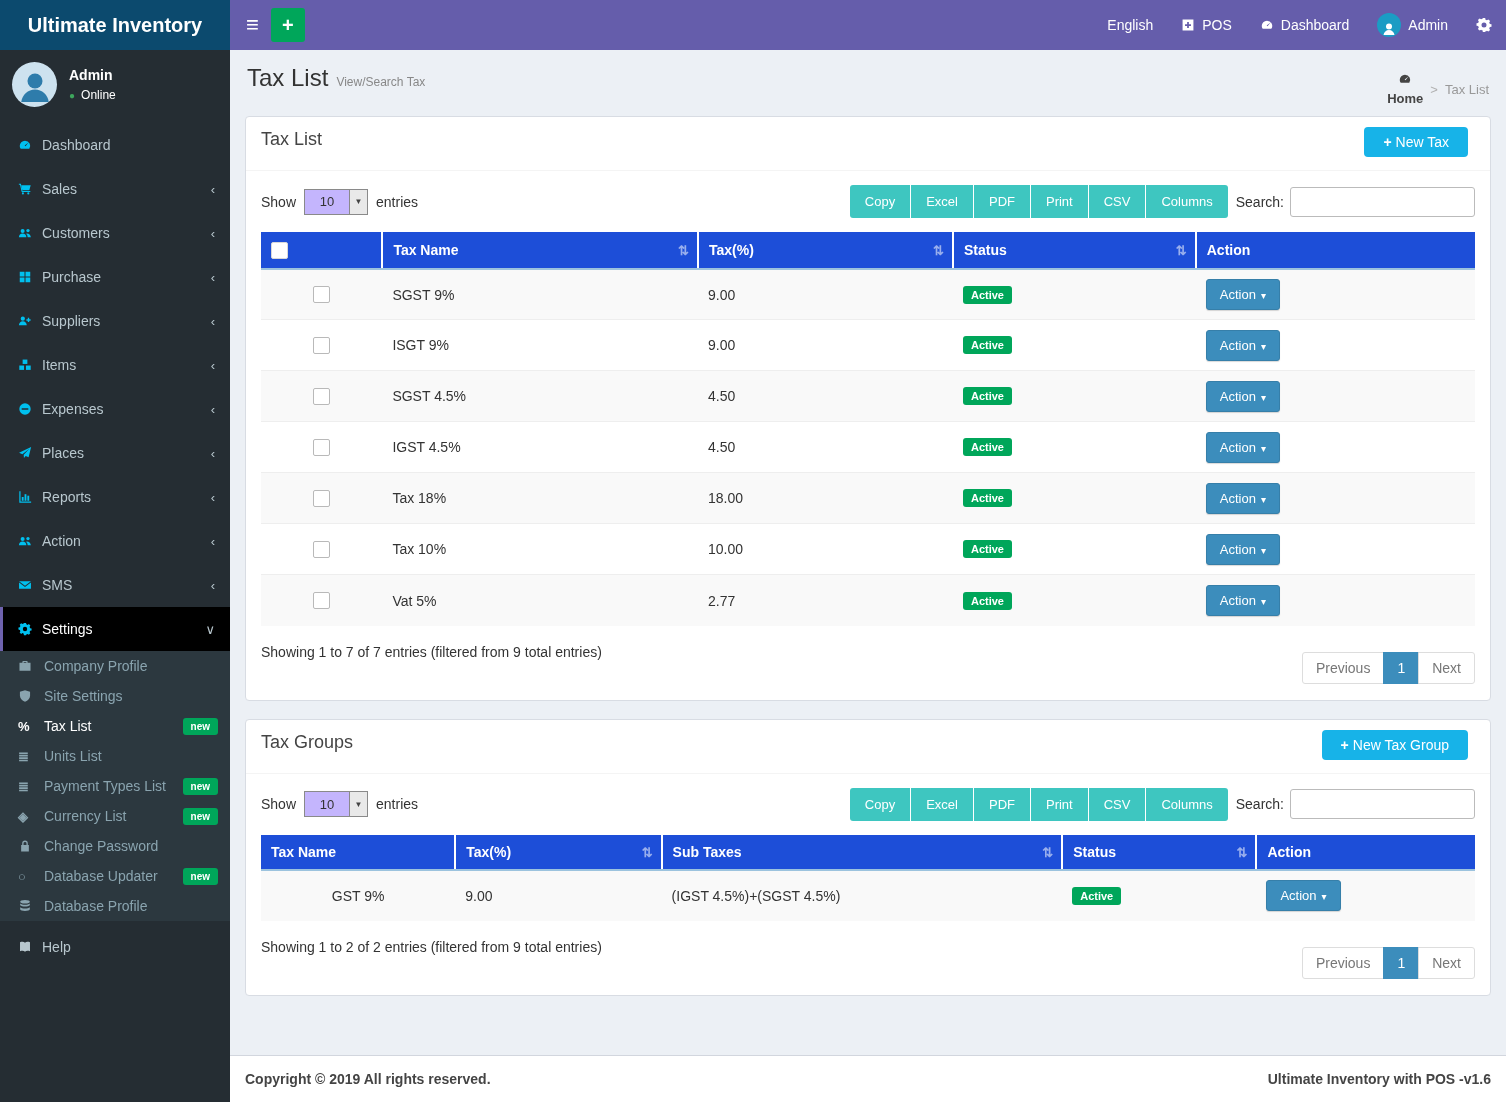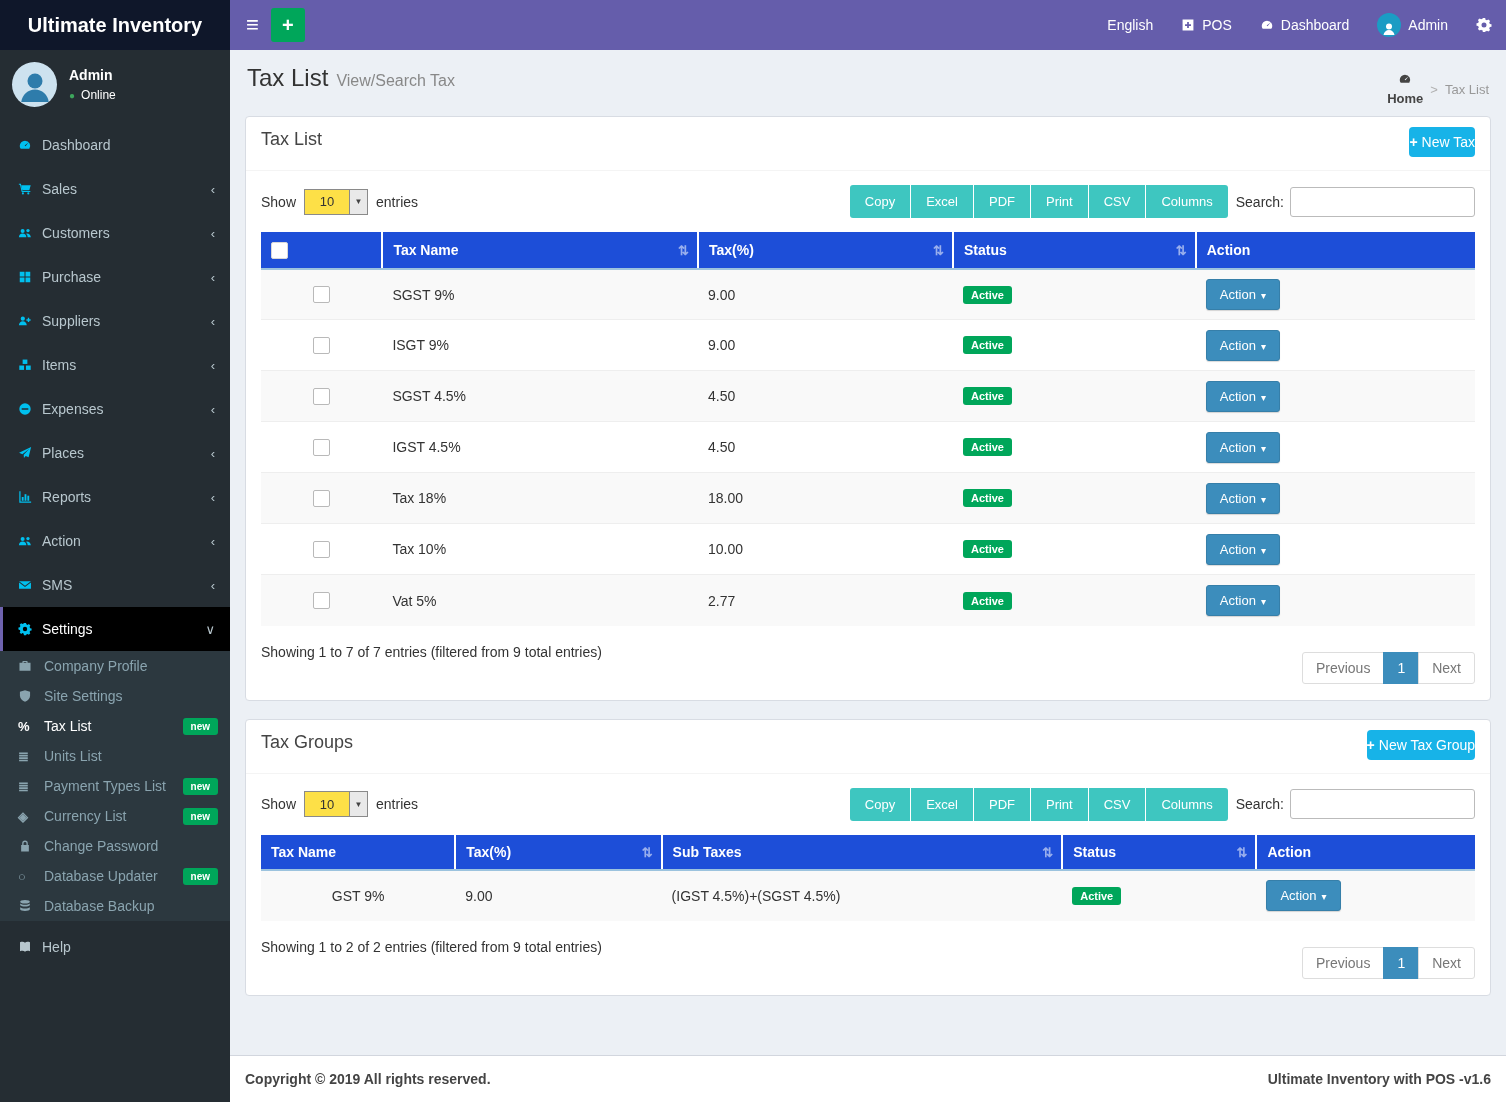--- a/index.html
+++ b/index.html
@@ -1,20 +1,20 @@
 <!DOCTYPE html>
 <html><head>
 <meta charset="utf-8">
 <style>
   * { margin:0; padding:0; box-sizing:border-box; }
   html,body { width:1506px; height:1102px; overflow:hidden; font-family:"Liberation Sans",sans-serif; background:#ecf0f5; }
 
   
   .topbar { display:flex; height:50px; width:100%; }
-  .logo { width:230px; background:#0f172a; color:#fff; font-size:20px; font-weight:bold;
+  .logo { width:230px; background:#0c4a6e; color:#fff; font-size:20px; font-weight:bold;
           display:flex; align-items:center; justify-content:center; }
   .navbar { flex:1; background:#655dab; display:flex; align-items:center; padding:0 14px; color:#fff; }
   .hamburger { font-size:22px; cursor:pointer; padding:0 12px 0 2px; }
   .plus-btn { width:34px; height:34px; background:#00a65a; border:none; border-radius:3px;
               color:#fff; font-size:20px; font-weight:bold; cursor:pointer; line-height:1; }
   .nav-right { margin-left:auto; display:flex; align-items:center; gap:28px; font-size:14px; }
   .nav-item { display:flex; align-items:center; gap:7px; cursor:pointer; color:#fff; text-decoration:none; }
   .nav-item svg { display:block; }
   .nav-avatar { width:24px; height:24px; border-radius:50%; background:#1b9cc4; display:flex; align-items:flex-end; justify-content:center; overflow:hidden; }
   .nav-avatar svg { fill:#e8f4f8; }
@@ -44,37 +44,37 @@
   .sub-item .micon svg { fill:currentColor; }
   .sub-item.active { color:#fff; }
   .sub-item.active .micon { color:#fff; }
   .badge-new { margin-left:auto; background:#00a65a; color:#fff; font-size:10px; font-weight:bold;
                padding:3px 8px; border-radius:3px; }
 
   
   .main-wrap { margin-left:230px; width:1276px; height:1005px; background:#ecf0f5; padding:12px 15px 0; overflow:hidden; }
   .content-header { display:flex; align-items:baseline; margin-bottom:10px; padding:2px 2px 0; }
   .page-title { font-size:24px; font-weight:normal; color:#333; }
-  .page-subtitle { font-size:16px; color:#888; margin-left:8px; }
+  .page-subtitle { font-size:12px; color:#888; margin-left:8px; }
   .breadcrumb { margin-left:auto; font-size:13px; color:#444; display:flex; align-items:center; gap:7px; }
   .breadcrumb .home { display:flex; align-items:center; gap:5px; color:#444; cursor:pointer;flex-direction:column; }
   .breadcrumb .home svg { fill:#444; }
   .breadcrumb .sep { color:#b0b0b0; }
   .breadcrumb .current { color:#999; }
 
   .box { background:#fff; border:1px solid #d8dce3; border-radius:4px; margin-bottom:18px; }
   .box-header { position:relative; padding:12px 15px; border-bottom:1px solid #f4f4f4; height:54px; }
   .box-title { font-size:18px; color:#444; }
-  .btn-new { position:absolute; right:15px; top:10px; background:#17b3e8; border:none; border-radius:4px;
-             color:#fff; font-size:14px; padding:7px 0; cursor:pointer; }
+  .btn-new { position:absolute; right:22px; top:10px; background:#17b3e8; border:none; border-radius:4px;
+             color:#fff; font-size:14px; padding:7px 19px; cursor:pointer; }
   .btn-new b { font-weight:bold; margin-right:4px; }
 
   .box-toolbar { display:flex; align-items:center; padding:14px 15px 10px; }
   .length { display:flex; align-items:center; gap:8px; font-size:14px; color:#333; }
-  .select { display:inline-flex; border:1px solid #8a8a8a; background:#fde047; height:26px; width:64px; cursor:pointer; }
+  .select { display:inline-flex; border:1px solid #8a8a8a; background:#c4b5fd; height:26px; width:64px; cursor:pointer; }
   .select .val { flex:1; font-size:13px; color:#333; display:flex; align-items:center; justify-content:center; }
   .select .arrow { width:18px; background:#e9e9e9; border-left:1px solid #8a8a8a; color:#444;
                    font-size:8px; display:flex; align-items:center; justify-content:center; }
   .toolbar-right { margin-left:auto; display:flex; align-items:center; }
   .export-group { display:flex; }
   .btn-export { background:#3ec6c0; color:#fff; border:none; border-right:1px solid #fff; font-size:13px;
                 padding:9px 15px; cursor:pointer; }
   .btn-export:first-child { border-radius:3px 0 0 3px; }
   .btn-export:last-child { border-right:none; border-radius:0 3px 3px 0; }
   .search-wrap { display:flex; align-items:center; gap:6px; margin-left:8px; font-size:14px; color:#333; }
@@ -364,21 +364,21 @@
       <span class="badge-new">new</span>
     </li>
     <li class="sub-item">
       <span class="micon">
           <svg class="ic" viewBox="0 0 16 16">
             <ellipse cx="8" cy="3.2" rx="5.5" ry="2"></ellipse>
             <path d="M2.5 5c1 .9 3.1 1.5 5.5 1.5S12.5 5.9 13.5 5v2.2c-1 .9-3.1 1.5-5.5 1.5S3.5 8.1 2.5 7.2z"></path>
             <path d="M2.5 9.3c1 .9 3.1 1.5 5.5 1.5s4.5-.6 5.5-1.5v2.3c0 1.1-2.5 2-5.5 2s-5.5-.9-5.5-2z"></path>
           </svg>
         </span>
-      <span>Database Backup</span>
+      <span>Database Profile</span>
     </li>
   </ul>
 
   <ul class="menu">
     <li class="menu-item">
       <span class="micon" style="color:#b8c7ce">
           <svg class="ic" viewBox="0 0 16 16">
             <path d="M8 3.1C6.9 2 4.7 1.8 2.3 2.6v10.2c2.4-.8 4.6-.6 5.7.5 1.1-1.1 3.3-1.3 5.7-.5V2.6C11.3 1.8 9.1 2 8 3.1z"></path>
           </svg>
         </span>

